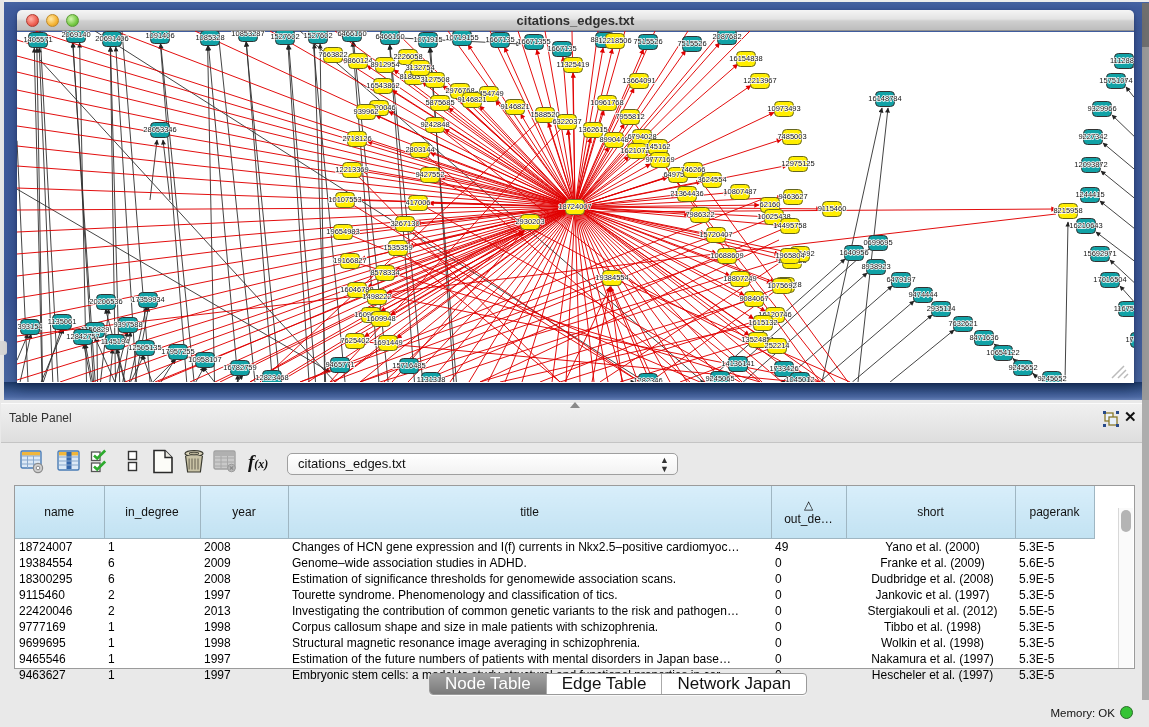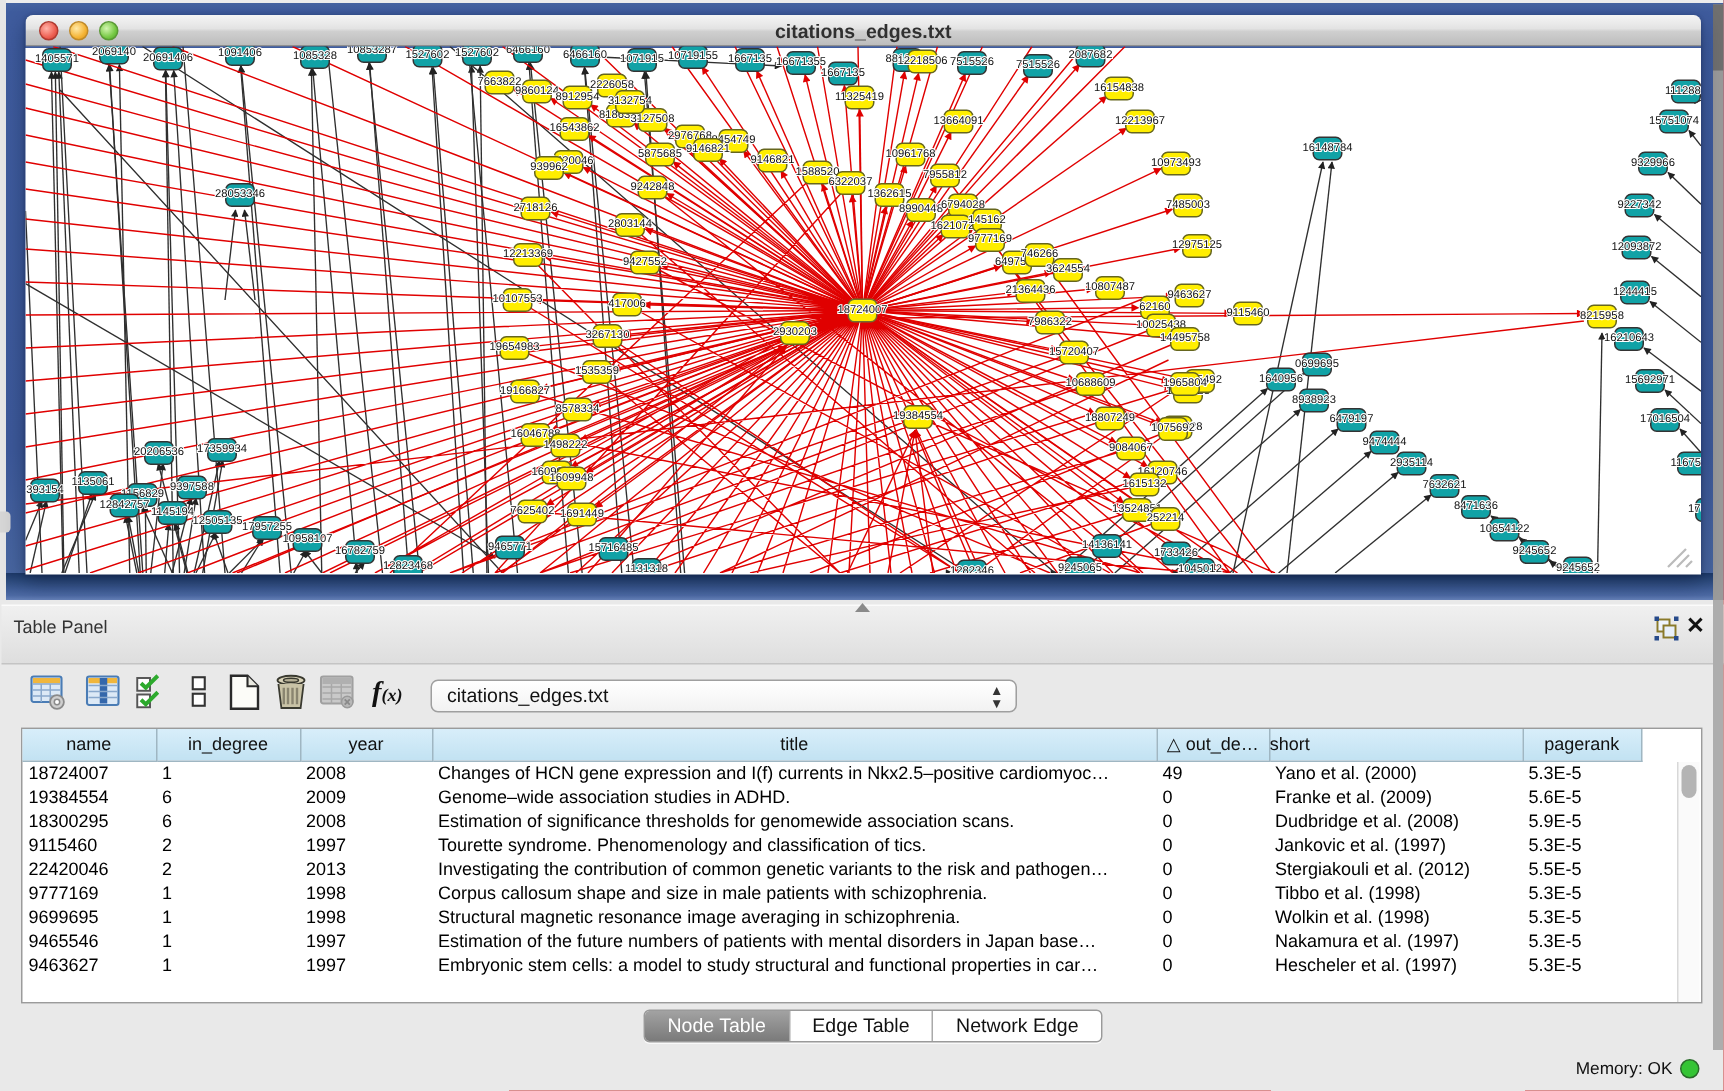--- a/index.html
+++ b/index.html
@@ -23,29 +23,29 @@
 #tphead .clo{position:absolute;left:1123px;top:4px;font-size:15px;font-weight:bold;color:#111}
 #toolbar{position:absolute;left:0;top:33px;width:924px;height:45px}
 .tbi{position:absolute;top:16px}
 .fx{position:absolute;left:248px;top:18px;font-size:14px;color:#111}
 .fx i{font-family:"Liberation Serif",serif;font-size:19px;font-style:italic;font-weight:bold}
 .fx span{font-family:"Liberation Serif",serif;font-style:italic;font-size:12px;font-weight:bold}
 #combo{position:absolute;left:287px;top:20px;width:391px;height:22px;background:linear-gradient(180deg,#fff,#f2f2f2);border:1px solid #9f9f9f;border-radius:5px;font-size:13px;color:#111;line-height:20px;padding-left:10px}
 #combo .arr{position:absolute;right:8px;top:2px;font-size:9px;color:#333;line-height:9px;text-align:center}
 #tblwrap{position:absolute;left:14px;top:85px;width:1121px;height:184px;background:#fff;border:1px solid #9b9b9b}
 table{border-collapse:collapse;table-layout:fixed;width:1079px;font-size:12px}
-th{background:linear-gradient(180deg,#d8eefa,#c2e2f2);border:1px solid #9fb6c2;border-top:none;font-weight:normal;height:21px;font-size:12px;color:#111;padding:0}
+th{background:linear-gradient(180deg,#d8eefa,#c2e2f2);border:1px solid #9fb6c2;border-top:none;font-weight:normal;height:21px;font-size:12px;color:#111;padding:12px}
 th:first-child{border-left:none}
 td{height:16px;padding:0 0 0 4px;white-space:nowrap;overflow:hidden;color:#000;font-size:12px}
 tr.first td{border-top:1.5px solid #8b1a1a}
-.c0{width:89px}.c1{width:96px}.c2{width:88px}.c3{width:483px}.c4{width:75px}.c5{width:169px;text-align:left}.c6{width:79px}
+.c0{width:89px}.c1{width:96px}.c2{width:88px}.c3{width:483px}.c4{width:75px}.c5{width:169px;text-align:center}.c6{width:79px}
 #vsb{position:absolute;right:1px;top:22px;width:15px;height:160px;background:#fafafa;border-left:1px solid #d8d8d8}
 #vsb .th{position:absolute;left:2px;top:2px;width:10px;height:22px;background:#b4b4b4;border-radius:5px}
 #tabs{position:absolute;left:429px;top:273px;height:22px;border:1px solid #9a9a9a;border-radius:4px;background:#fff;display:flex;overflow:hidden;box-shadow:0 1px 0 rgba(255,255,255,.7)}
-#tabs div{padding:0 15px;font-size:13px;line-height:20px;color:#111;border-right:1px solid #aaa}
+#tabs div{padding:0 15px;font-size:17px;line-height:20px;color:#111;border-right:1px solid #aaa}
 #tabs div:last-child{border-right:none}
 #tabs .sel{background:linear-gradient(180deg,#a2a2a2,#7a7a7a);color:#fff}
 #mem{position:absolute;right:34px;top:307px;font-size:11.5px;color:#111}
 #memdot{position:absolute;left:1120px;top:306px;width:13px;height:13px;border-radius:50%;background:#35c435;border:1.5px solid #2a6b2a}
 #tpanel .rstrip{position:absolute;left:1142px;top:0px;width:7px;height:300px;background:#adadad}
 </style></head><body>
 <div id="page">
  <div id="desk">
   <div class="topline"></div>
       <div class="leftstrip"></div>
@@ -688,18 +688,18 @@
             </tr>
    </tbody>
         </table>
    <div id="vsb">
           <div class="th"></div>
         </div>
   </div>
   <div id="tabs">
         <div class="sel">Node Table</div>
         <div>Edge Table</div>
-        <div>Network Edge</div>
+        <div>Network Japan</div>
       </div>
   <div id="mem">Memory: OK</div>
       <div id="memdot"></div>
   <div class="rstrip"></div>
  </div>
 </div>
 </body></html>

